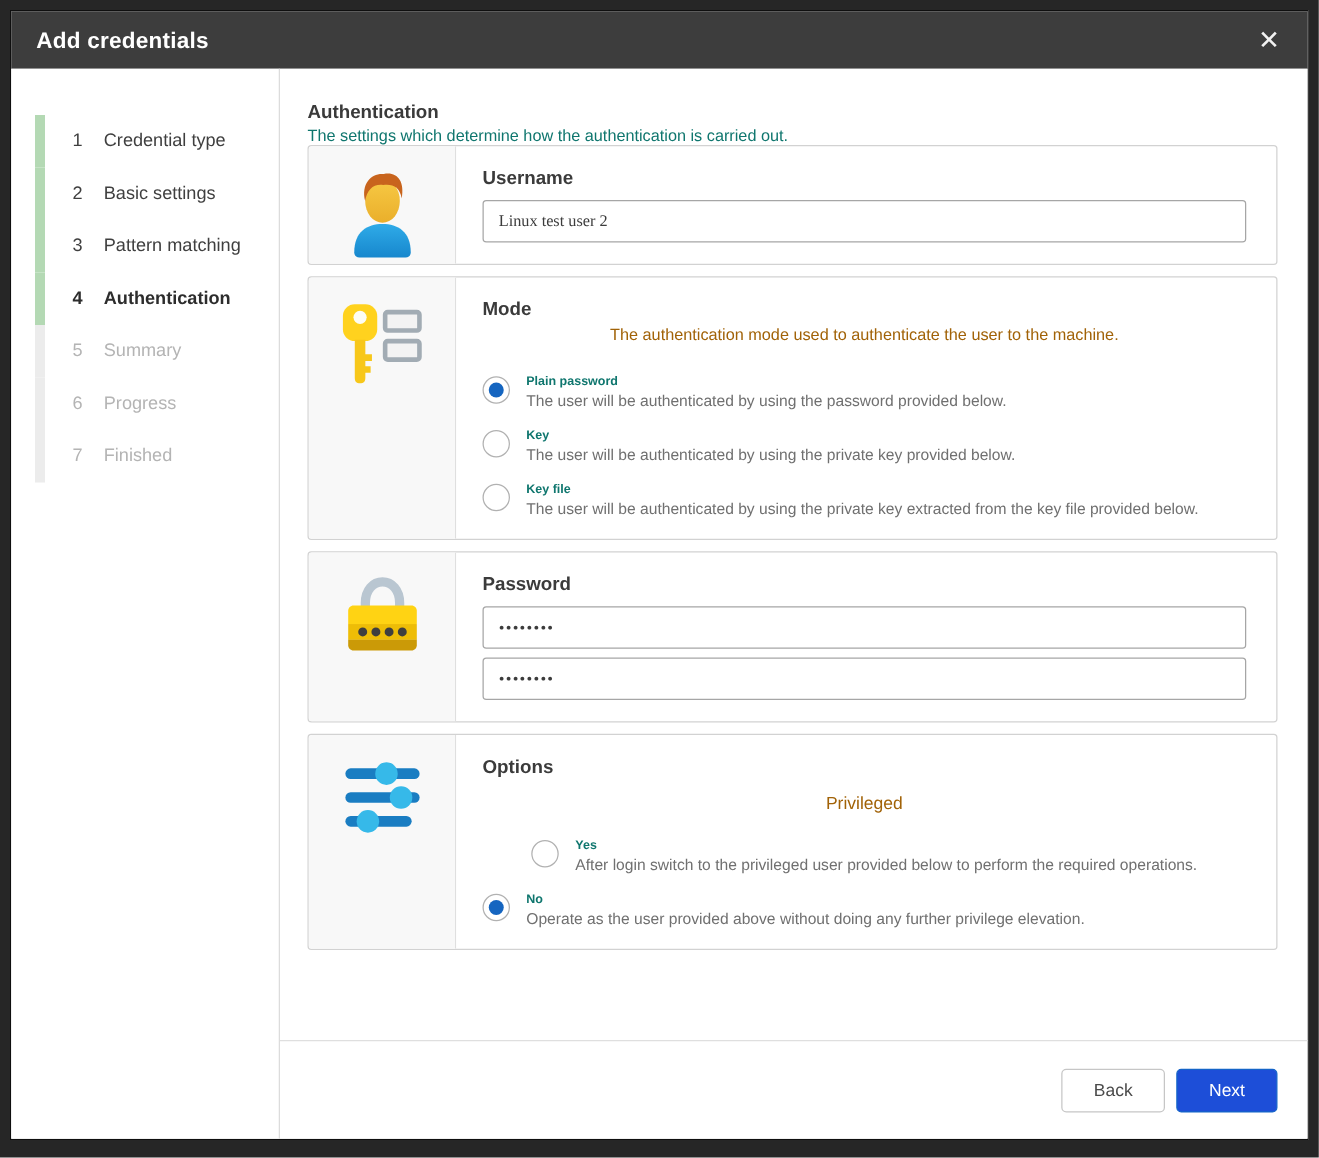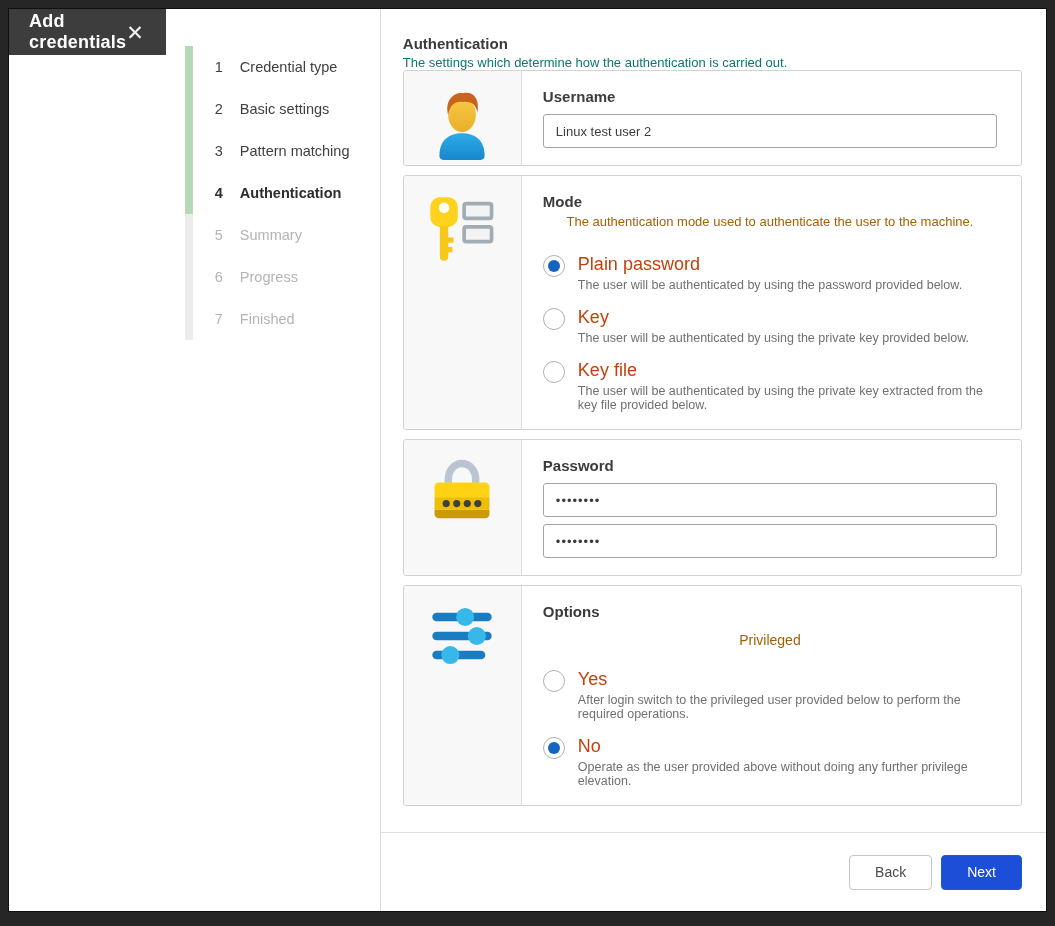--- a/index.html
+++ b/index.html
@@ -5,21 +5,21 @@
   * { margin:0; padding:0; box-sizing:border-box; }
   html,body { width:1055px; height:926px; overflow:hidden; }
   body {
     background:#262626;
     font-family:"Liberation Sans","DejaVu Sans",sans-serif;
     position:relative;
   }
   .dialog {
     position:absolute; left:8px; top:8px; width:1039px; height:904px;
     background:#ffffff; border:1px solid #0f0f0f;
-    display:flex; flex-direction:row;
+    display:flex; flex-direction:column;
   }
   
   .dlg-header {
     height:46px; background:#3d3d3d; flex:0 0 46px;
     display:flex; align-items:center; justify-content:space-between;
     padding:0 22px 0 20px;
   }
   .dlg-title { color:#ffffff; font-size:18px; font-weight:bold; letter-spacing:.2px; }
   .dlg-close { color:#f2f2f2; font-size:21px; line-height:1; cursor:pointer; font-weight:bold; }
   
@@ -48,37 +48,37 @@
     width:118px; flex:0 0 118px; background:#f8f8f8;
     border-right:1px solid #dfdfdf; border-radius:3px 0 0 3px;
     display:flex; justify-content:center; align-items:flex-start; padding-top:15px;
   }
   .card-content { flex:1; padding:17px 24px 17px 21px; min-width:0; }
   .field-label { font-size:15px; color:#3b3b3b; font-weight:700; }
   .field-sub { font-size:13px; color:#a16207; margin-top:4px;text-align:center; }
   .text-input {
     display:block; width:100%; height:34px; margin-top:9px;
     border:1px solid #a6a6a6; border-radius:3px; padding:0 12px;
-    font-size:13px; color:#3c3c3c; font-family:Liberation Sans, sans-serif; background:#fff; outline:none;
+    font-size:13px; color:#3c3c3c; font-family:Liberation Serif, serif; background:#fff; outline:none;
   }
   .pw-input { letter-spacing:1px; font-size:13px; margin-top:7px; }
   .pw-input:first-of-type { margin-top:9px; }
   
   .radio-row { display:flex; align-items:flex-start; margin-top:15px; cursor:pointer; }
   .radio-row.first { margin-top:25px; }
   .radio {
     width:22px; height:22px; flex:0 0 22px; border:1px solid #b1b1b1; border-radius:50%;
     background:#fff; margin-right:13px; position:relative; margin-top:1px;
   }
   .radio.checked::after {
     content:""; position:absolute; left:4px; top:4px; width:12px; height:12px;
     border-radius:50%; background:#1565c0;
   }
   .radio-texts { min-width:0; }
-  .radio-label { font-size:18px; font-weight:normal; color:#c2410c; }
+  .radio-label { font-size:10px; font-weight:bold; color:#0f766e; }
   .radio-desc { font-size:12.5px; color:#707070; margin-top:3px; }
   
   .footer {
     flex:0 0 79px; border-top:1px solid #dfdfdf;
     display:flex; align-items:center; justify-content:flex-end;
     padding:0 24px; gap:9px;
   }
   .btn {
     height:35px; border-radius:4px; font-size:14px; font-family:inherit;
     padding:0 25px; cursor:pointer;

